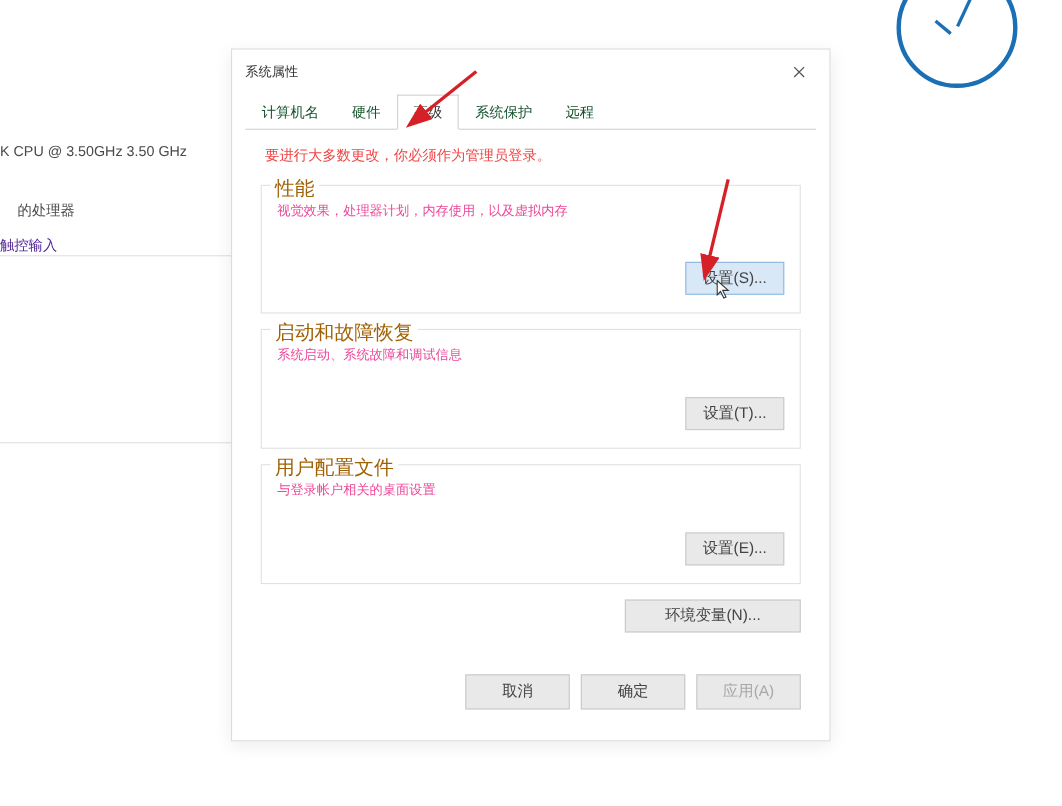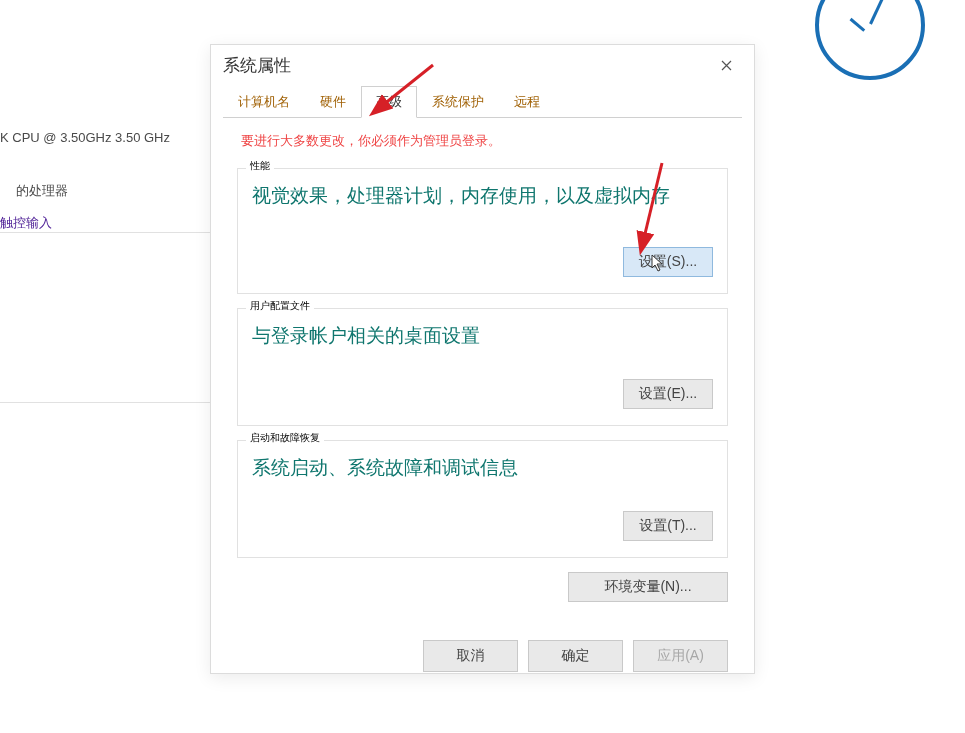--- a/index.html
+++ b/index.html
@@ -99,21 +99,21 @@
       box-shadow: 0 4px 16px rgba(0,0,0,0.08);
     }
     .titlebar {
       display: flex;
       justify-content: space-between;
       align-items: center;
       height: 40px;
       padding: 0 8px 0 12px;
     }
     .titlebar-title {
-      font-size: 17px;
+      font-size: 12px;
       color: #333;
     }
     .close-btn {
       width: 40px;
       height: 30px;
       display: flex;
       align-items: center;
       justify-content: center;
       color: #555;
       font-size: 14px;
@@ -122,21 +122,21 @@
     
     .tabs {
       display: flex;
       padding-left: 12px;
       align-items: flex-end;
       height: 32px;
     }
     .tab {
       padding: 6px 14px;
       font-size: 13px;
-      color: #a16207;
+      color: #14532d;
       border: 1px solid transparent;
       cursor: pointer;
       position: relative;
       bottom: -1px;
     }
     .tab.active {
       border: 1px solid #d0d0d0;
       border-bottom: 1px solid #fff;
       background: #fff;
       color: #333;
@@ -157,26 +157,26 @@
       margin: 0 14px 14px 14px;
       padding: 14px 14px 16px 14px;
       position: relative;
     }
     .group-title {
       position: absolute;
       top: -10px;
       left: 8px;
       background: #fff;
       padding: 0 4px;
-      font-size: 10px;
-      color: #000000;
+      font-size: 18px;
+      color: #a16207;
     }
     .group-desc {
-      font-size: 19px;
-      color: #0f766e;
+      font-size: 12px;
+      color: #ec4899;
       margin-bottom: 30px;
     }
     .group-btn-row {
       display: flex;
       justify-content: flex-end;
     }
     .btn {
       min-width: 90px;
       height: 30px;
       background: #e9e9e9;
@@ -271,32 +271,32 @@
 
     <div class="groupbox" style="padding-bottom:16px;">
       <span class="group-title">性能</span>
       <div class="group-desc" style="margin-bottom:38px;">视觉效果，处理器计划，内存使用，以及虚拟内存</div>
       <div class="group-btn-row">
         <div class="btn highlight">设置(S)...</div>
       </div>
     </div>
 
     <div class="groupbox">
+      <span class="group-title">启动和故障恢复</span>
+      <div class="group-desc">系统启动、系统故障和调试信息</div>
+      <div class="group-btn-row">
+        <div class="btn">设置(T)...</div>
+      </div>
+    </div>
+
+    <div class="groupbox">
       <span class="group-title">用户配置文件</span>
       <div class="group-desc">与登录帐户相关的桌面设置</div>
       <div class="group-btn-row">
         <div class="btn">设置(E)...</div>
-      </div>
-    </div>
-
-    <div class="groupbox">
-      <span class="group-title">启动和故障恢复</span>
-      <div class="group-desc">系统启动、系统故障和调试信息</div>
-      <div class="group-btn-row">
-        <div class="btn">设置(T)...</div>
       </div>
     </div>
 
     <div class="env-row">
       <div class="btn env-btn">环境变量(N)...</div>
     </div>
 
     <div class="dialog-buttons">
       <div class="btn">取消</div>
       <div class="btn">确定</div>

